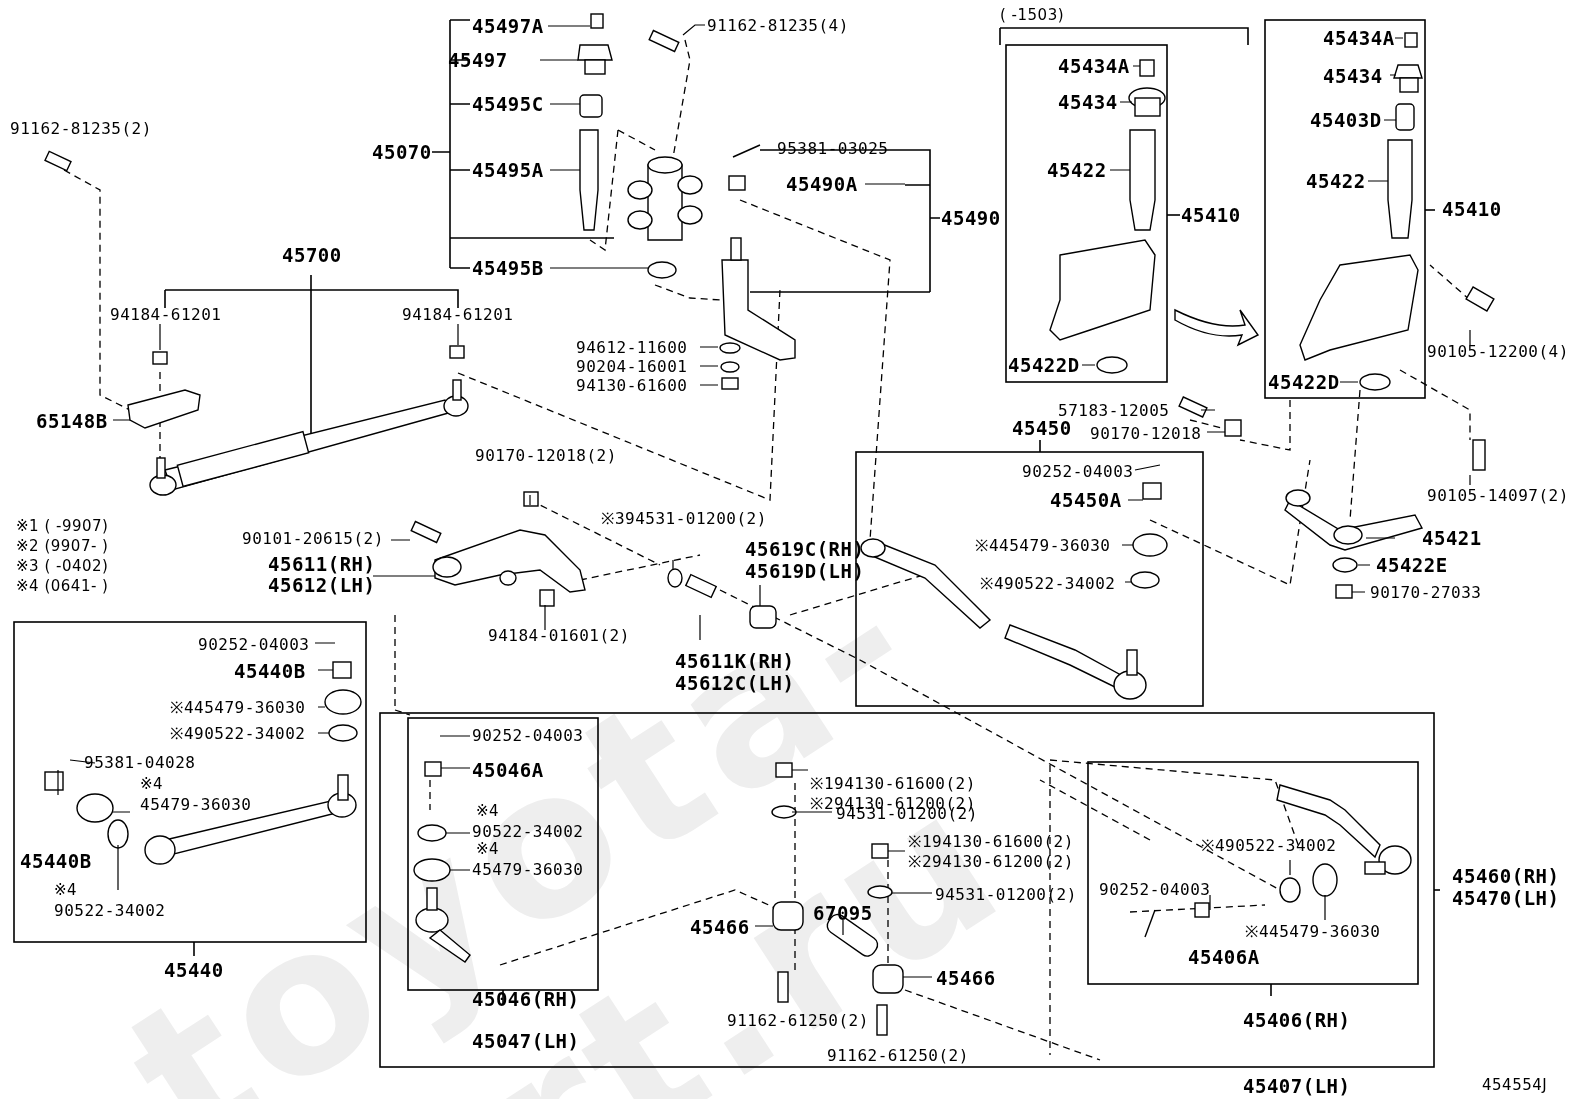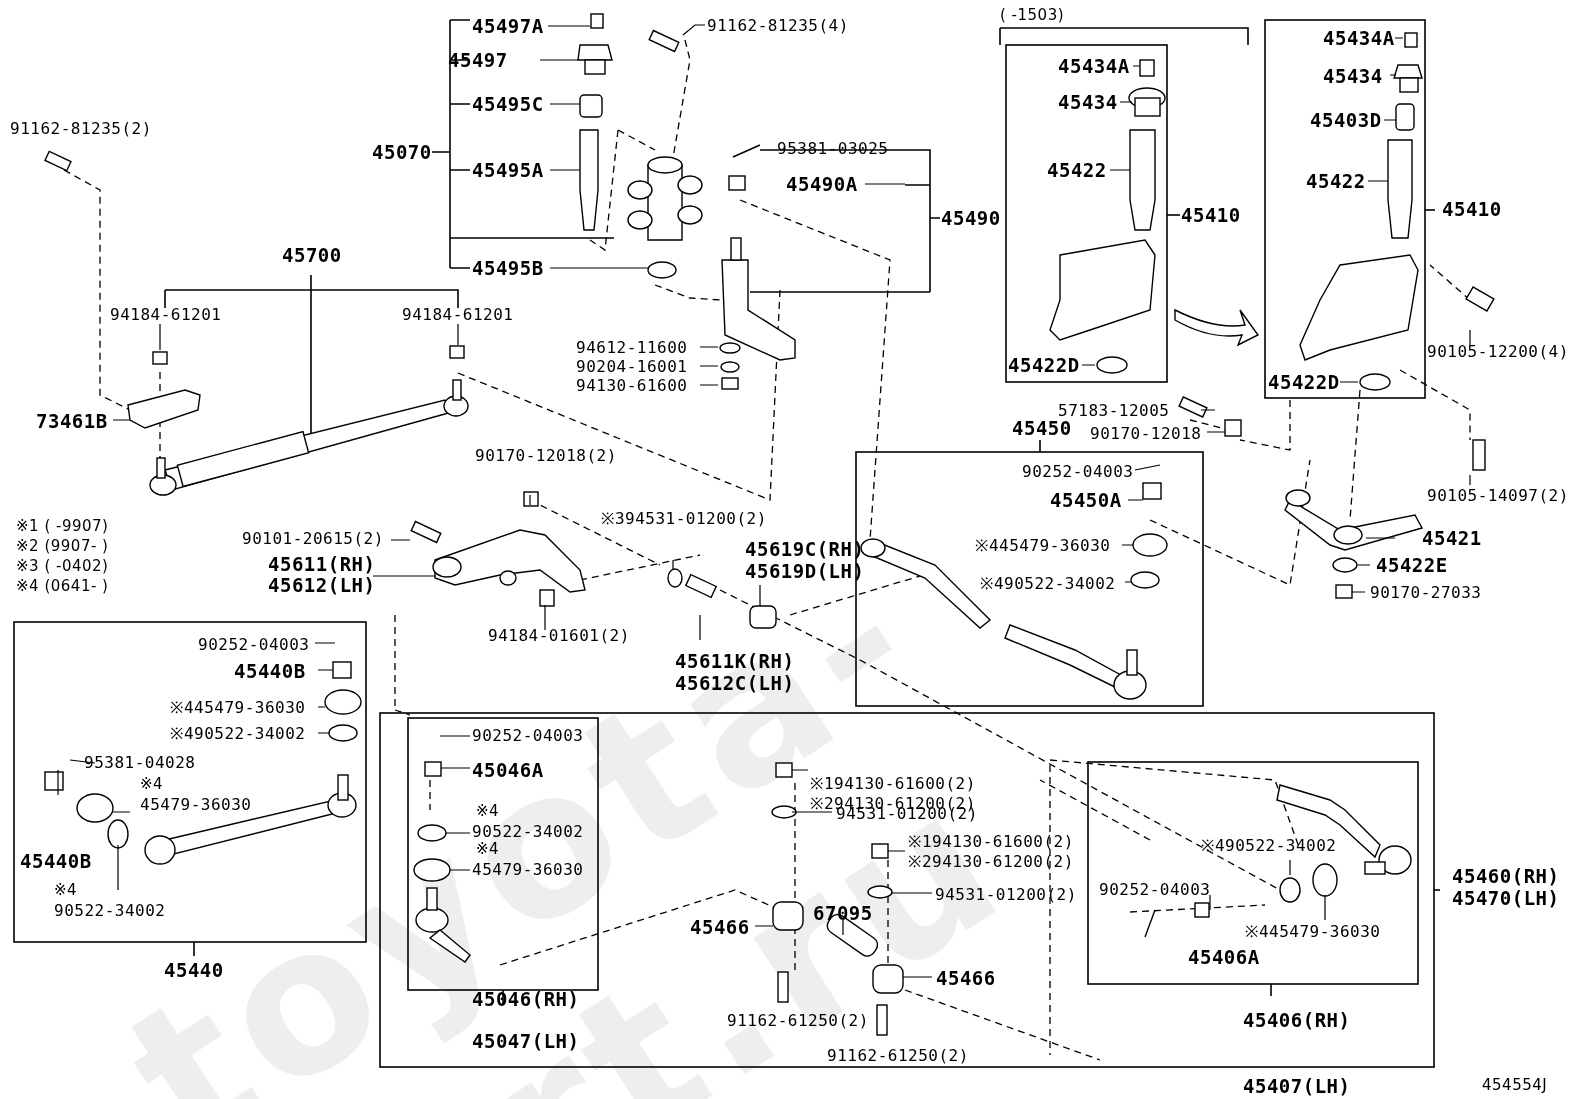--- a/index.html
+++ b/index.html
@@ -234,21 +234,21 @@
 <div class="lbl big" style="left:786px;top:174px">45490A</div>
 <div class="lbl big" style="left:941px;top:208px">45490</div>
 <div class="lbl" style="left:576px;top:339px">94612-11600</div>
 <div class="lbl" style="left:576px;top:358px">90204-16001</div>
 <div class="lbl" style="left:576px;top:377px">94130-61600</div>
 
 <div class="lbl" style="left:10px;top:120px">91162-81235(2)</div>
 <div class="lbl big" style="left:282px;top:245px">45700</div>
 <div class="lbl" style="left:110px;top:306px">94184-61201</div>
 <div class="lbl" style="left:402px;top:306px">94184-61201</div>
-<div class="lbl big" style="left:36px;top:411px">73461B</div>
+<div class="lbl big" style="left:36px;top:411px">65148B</div>
 
 <div class="lbl note" style="left:16px;top:518px"><span>※1</span> <span>(      -9907)</span></div>
 <div class="lbl note" style="left:16px;top:538px"><span>※2</span> <span>(9907-      )</span></div>
 <div class="lbl note" style="left:16px;top:558px"><span>※3</span> <span>(      -0402)</span></div>
 <div class="lbl note" style="left:16px;top:578px"><span>※4</span> <span>(0641-      )</span></div>
 
 <div class="lbl" style="left:475px;top:447px">90170-12018(2)</div>
 <div class="lbl" style="left:242px;top:530px">90101-20615(2)</div>
 <div class="lbl big" style="left:268px;top:554px">45611(RH)</div>
 <div class="lbl big" style="left:268px;top:575px">45612(LH)</div>

